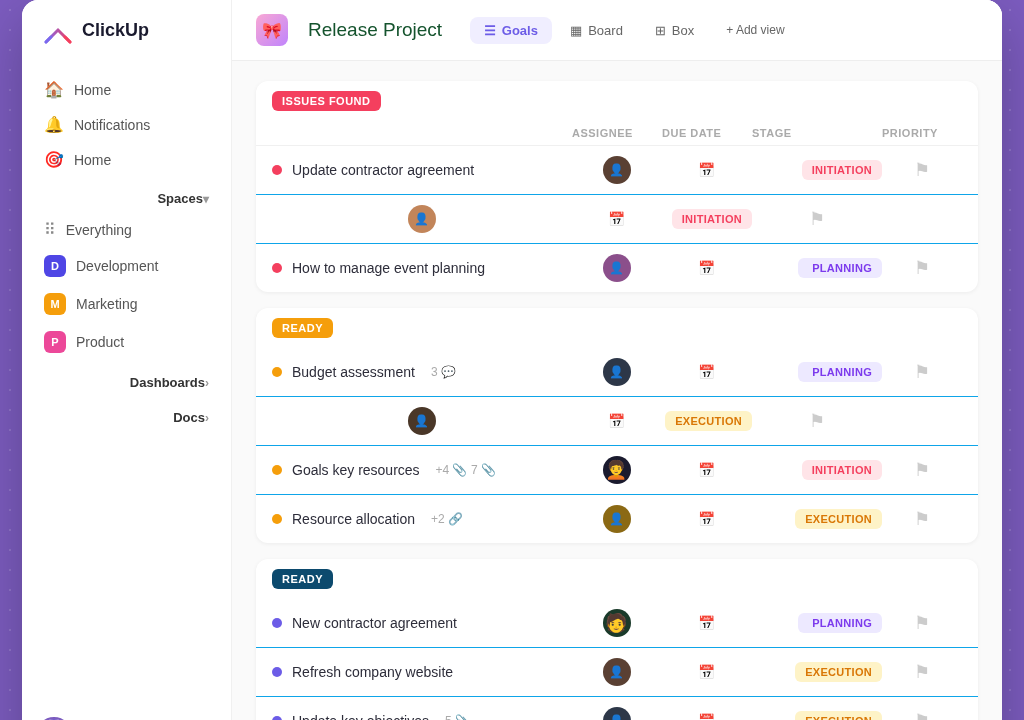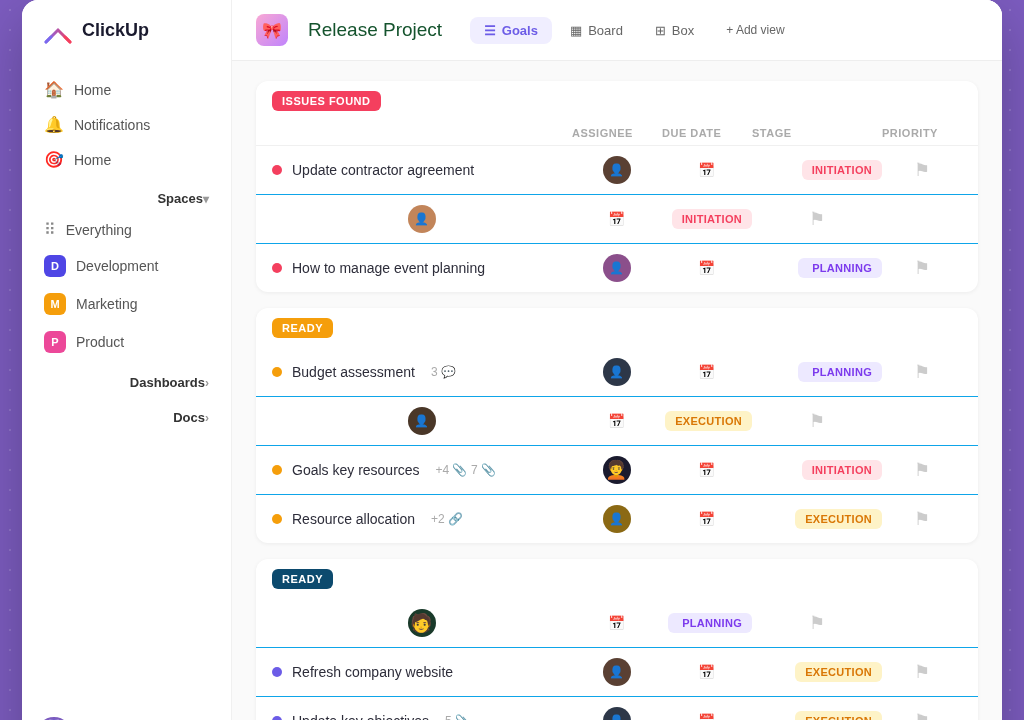--- a/index.html
+++ b/index.html
@@ -516,20 +516,24 @@
           </div>
           <div class="priority-cell">⚑</div>
         </div>
       </div>
 
       <div class="task-group">
         <div class="group-header">
           <span class="group-badge badge-ready">READY</span>
         </div>
         <div class="task-row">
+          <div class="task-name">
+            <span class="task-dot dot-purple"></span>
+            <span>New contractor agreement</span>
+          </div>
           <div class="assignee-cell">
             <div class="avatar-placeholder" style="background:#1a3a2a; font-size:18px;">🧑</div>
           </div>
           <div class="date-cell">📅</div>
           <div class="stage-cell">
             <span class="stage-badge stage-planning">PLANNING</span>
           </div>
           <div class="priority-cell">⚑</div>
         </div>
         <div class="task-row">

